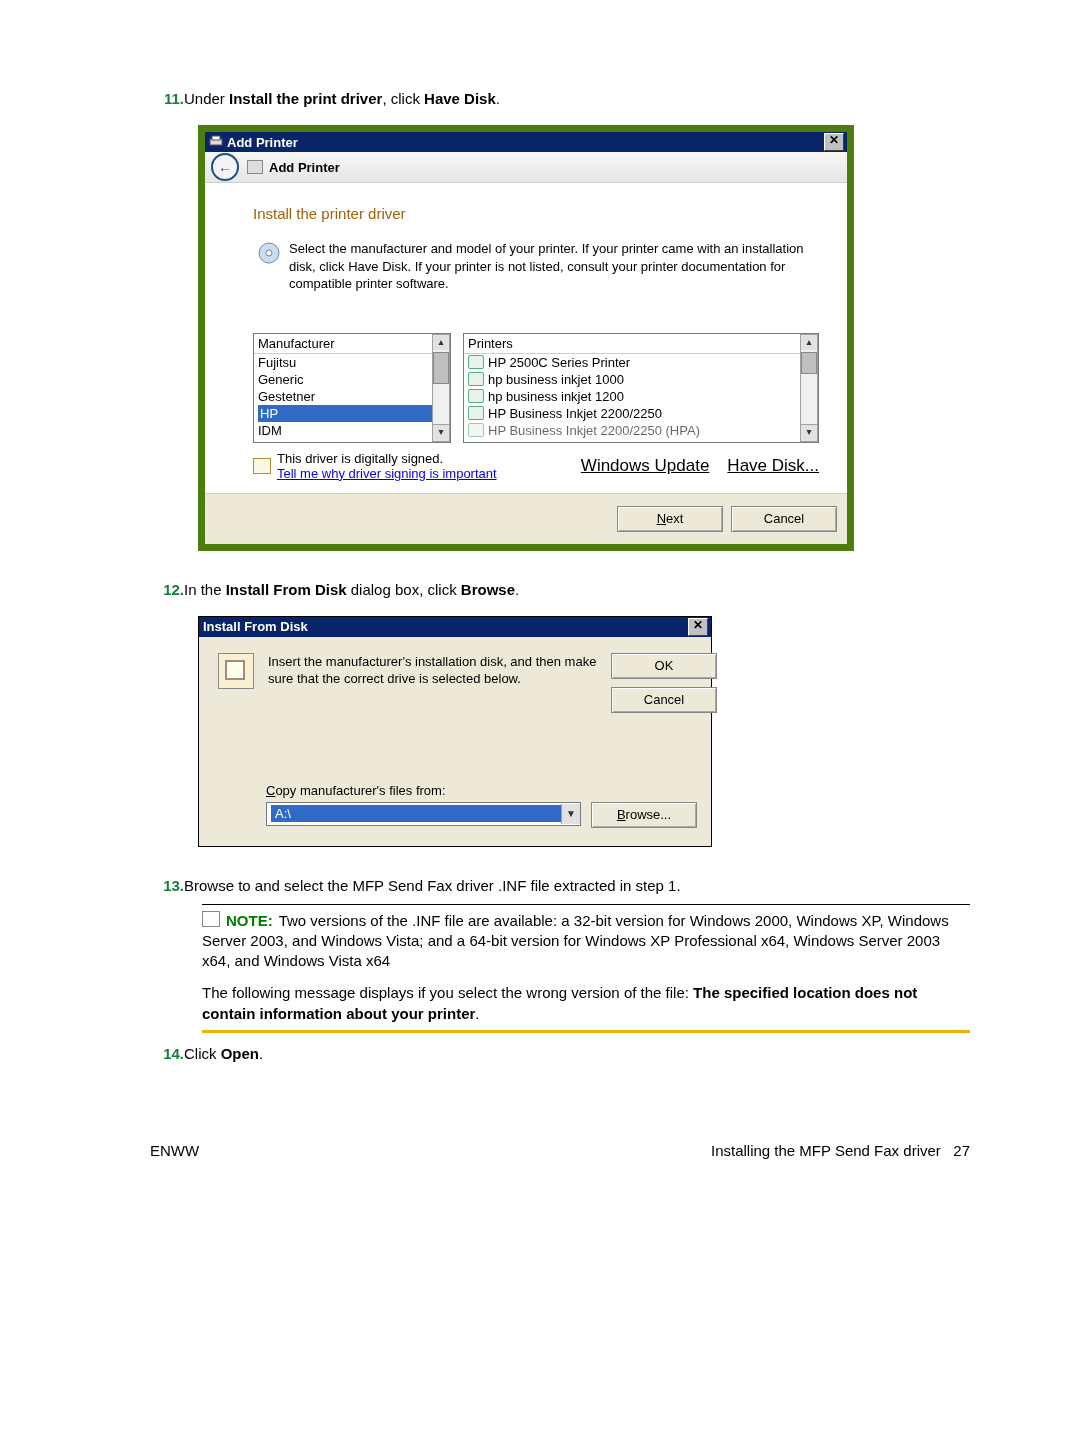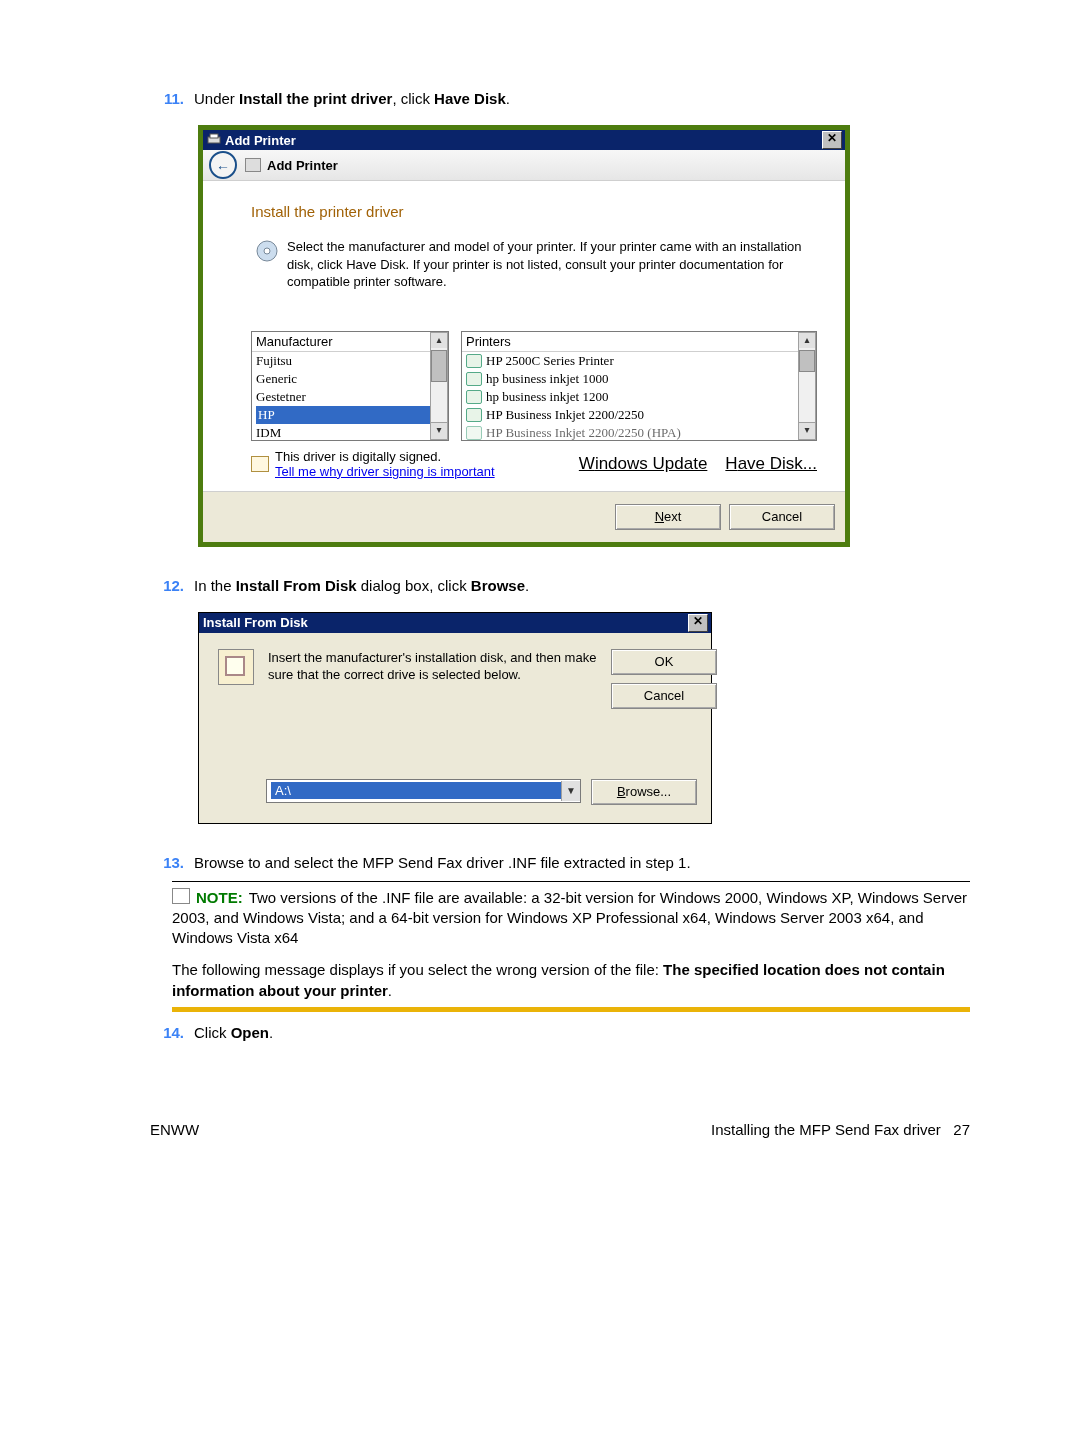--- a/index.html
+++ b/index.html
@@ -15,35 +15,34 @@
     padding: 90px 110px 60px 150px;
   }
   .step {
     display: flex;
     margin-bottom: 10px;
   }
   .step-num {
     width: 34px;
     flex-shrink: 0;
     font-weight: bold;
-    color: #3b82f6;
+    color: #15803d;
     text-align: right;
-    padding-right: 10px;
   }
   .step-text {
     flex: 1;
   }
   .bold { font-weight: bold; }
 
   
   .win-outer {
     margin: 18px 0 30px 48px;
     width: 642px;
     background: #ece9d8;
-    border: 5px solid #4d7c0f;
+    border: 7px solid #4d7c0f;
   }
   .titlebar {
     background: #0a246a;
     color: #fff;
     height: 20px;
     display: flex;
     align-items: center;
     padding: 0 3px 0 4px;
     font-weight: bold;
     font-size: 13px;
@@ -130,21 +129,21 @@
     font-size:13px;
     position:relative;
   }
   .listbox.left { width:196px; }
   .listbox.right { flex:1; }
   .list-header {
     padding:2px 4px;
     border-bottom:1px solid #cfcfcf;
     font-size:13px;
   }
-  .list-items { padding:0 4px;font-family:Liberation Serif, serif; }
+  .list-items { padding:0 4px; }
   .list-item {
     padding:1px 0;
     display:flex;
     align-items:center;
     gap:4px;
   }
   .list-item.selected {
     background:#316ac5;
     color:#fff;
     padding:1px 2px;
@@ -247,23 +246,23 @@
   }
   .combo-val{
     flex:1;background:#316ac5;color:#fff;padding:1px 4px;font-size:13px;
   }
   .combo-btn{
     width:18px;height:20px;background:#e1e1e1;border-left:1px solid #a0a0a0;text-align:center;font-size:10px;line-height:20px;color:#333;
   }
 
   
   .note-block{
-    margin:4px 0 12px 22px;
+    margin:4px 0 12px 52px;
     border-top:1px solid #000;
-    border-bottom:5px solid #eab308;
+    border-bottom:3px solid #eab308;
     padding:6px 0;
   }
   .note-icon{
     display:inline-block;width:16px;height:14px;border:1px solid #888;background:#fff;margin-right:6px;vertical-align:top;
   }
   .note-label{
     font-weight:bold;color:#007a00;margin-right:6px;
   }
   .note-body{font-size:15px;line-height:1.35;}
   .note-followup{margin-top:12px;}
@@ -400,20 +399,21 @@
     <div class="ifd-body">
       <div class="ifd-top">
         <div class="disk-ico"></div>
         <div class="ifd-text">Insert the manufacturer's installation disk, and then make sure that the correct drive is selected below.</div>
         <div class="ifd-btns">
           <div class="btn">OK</div>
           <div class="btn">Cancel</div>
         </div>
       </div>
       <div class="ifd-spacer"></div>
+      <div class="ifd-label" style="margin-left:48px;"><span class="ul" style="text-decoration:underline;">C</span>opy manufacturer's files from:</div>
       <div class="ifd-row">
         <div class="combo">
           <div class="combo-val">A:\</div>
           <div class="combo-btn">▼</div>
         </div>
         <div class="btn"><span class="ul">B</span>rowse...</div>
       </div>
     </div>
   </div>
 

